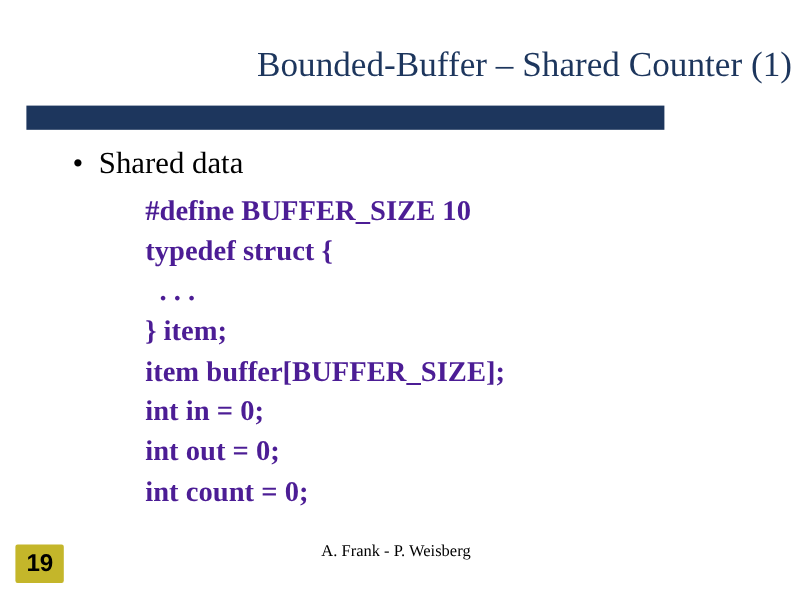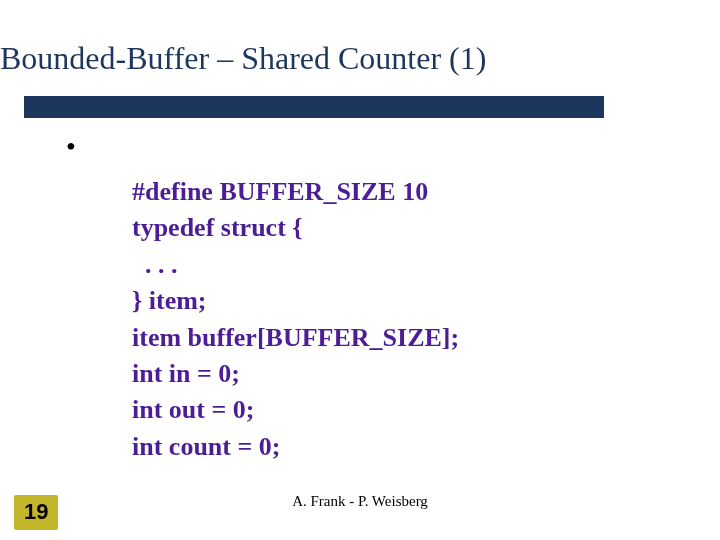--- a/index.html
+++ b/index.html
@@ -14,21 +14,21 @@
   .slide {
     position: relative;
     width: 720px;
     height: 540px;
   }
   .title {
     position: absolute;
     top: 40px;
     left: 0;
     width: 720px;
-    text-align: left;
+    text-align: right;
     font-size: 32px;
     color: #1d365d;
   }
   .divider {
     position: absolute;
     top: 96px;
     left: 24px;
     width: 580px;
     height: 22px;
     background: #1d365d;
@@ -84,20 +84,21 @@
 <body>
 
 <div class="slide">
 
   <div class="title">Bounded-Buffer – Shared Counter (1)</div>
 
   <div class="divider"></div>
 
   <div class="bullet-row">
     <span class="bullet-dot">•</span>
+    <span>Shared data</span>
   </div>
 
   <div class="code-block"><span>#define BUFFER_SIZE 10</span>
 <span>typedef struct {</span>
 <span>  . . .</span>
 <span>} item;</span>
 <span>item buffer[BUFFER_SIZE];</span>
 <span>int in = 0;</span>
 <span>int out = 0;</span>
 <span>int count = 0;</span></div>

